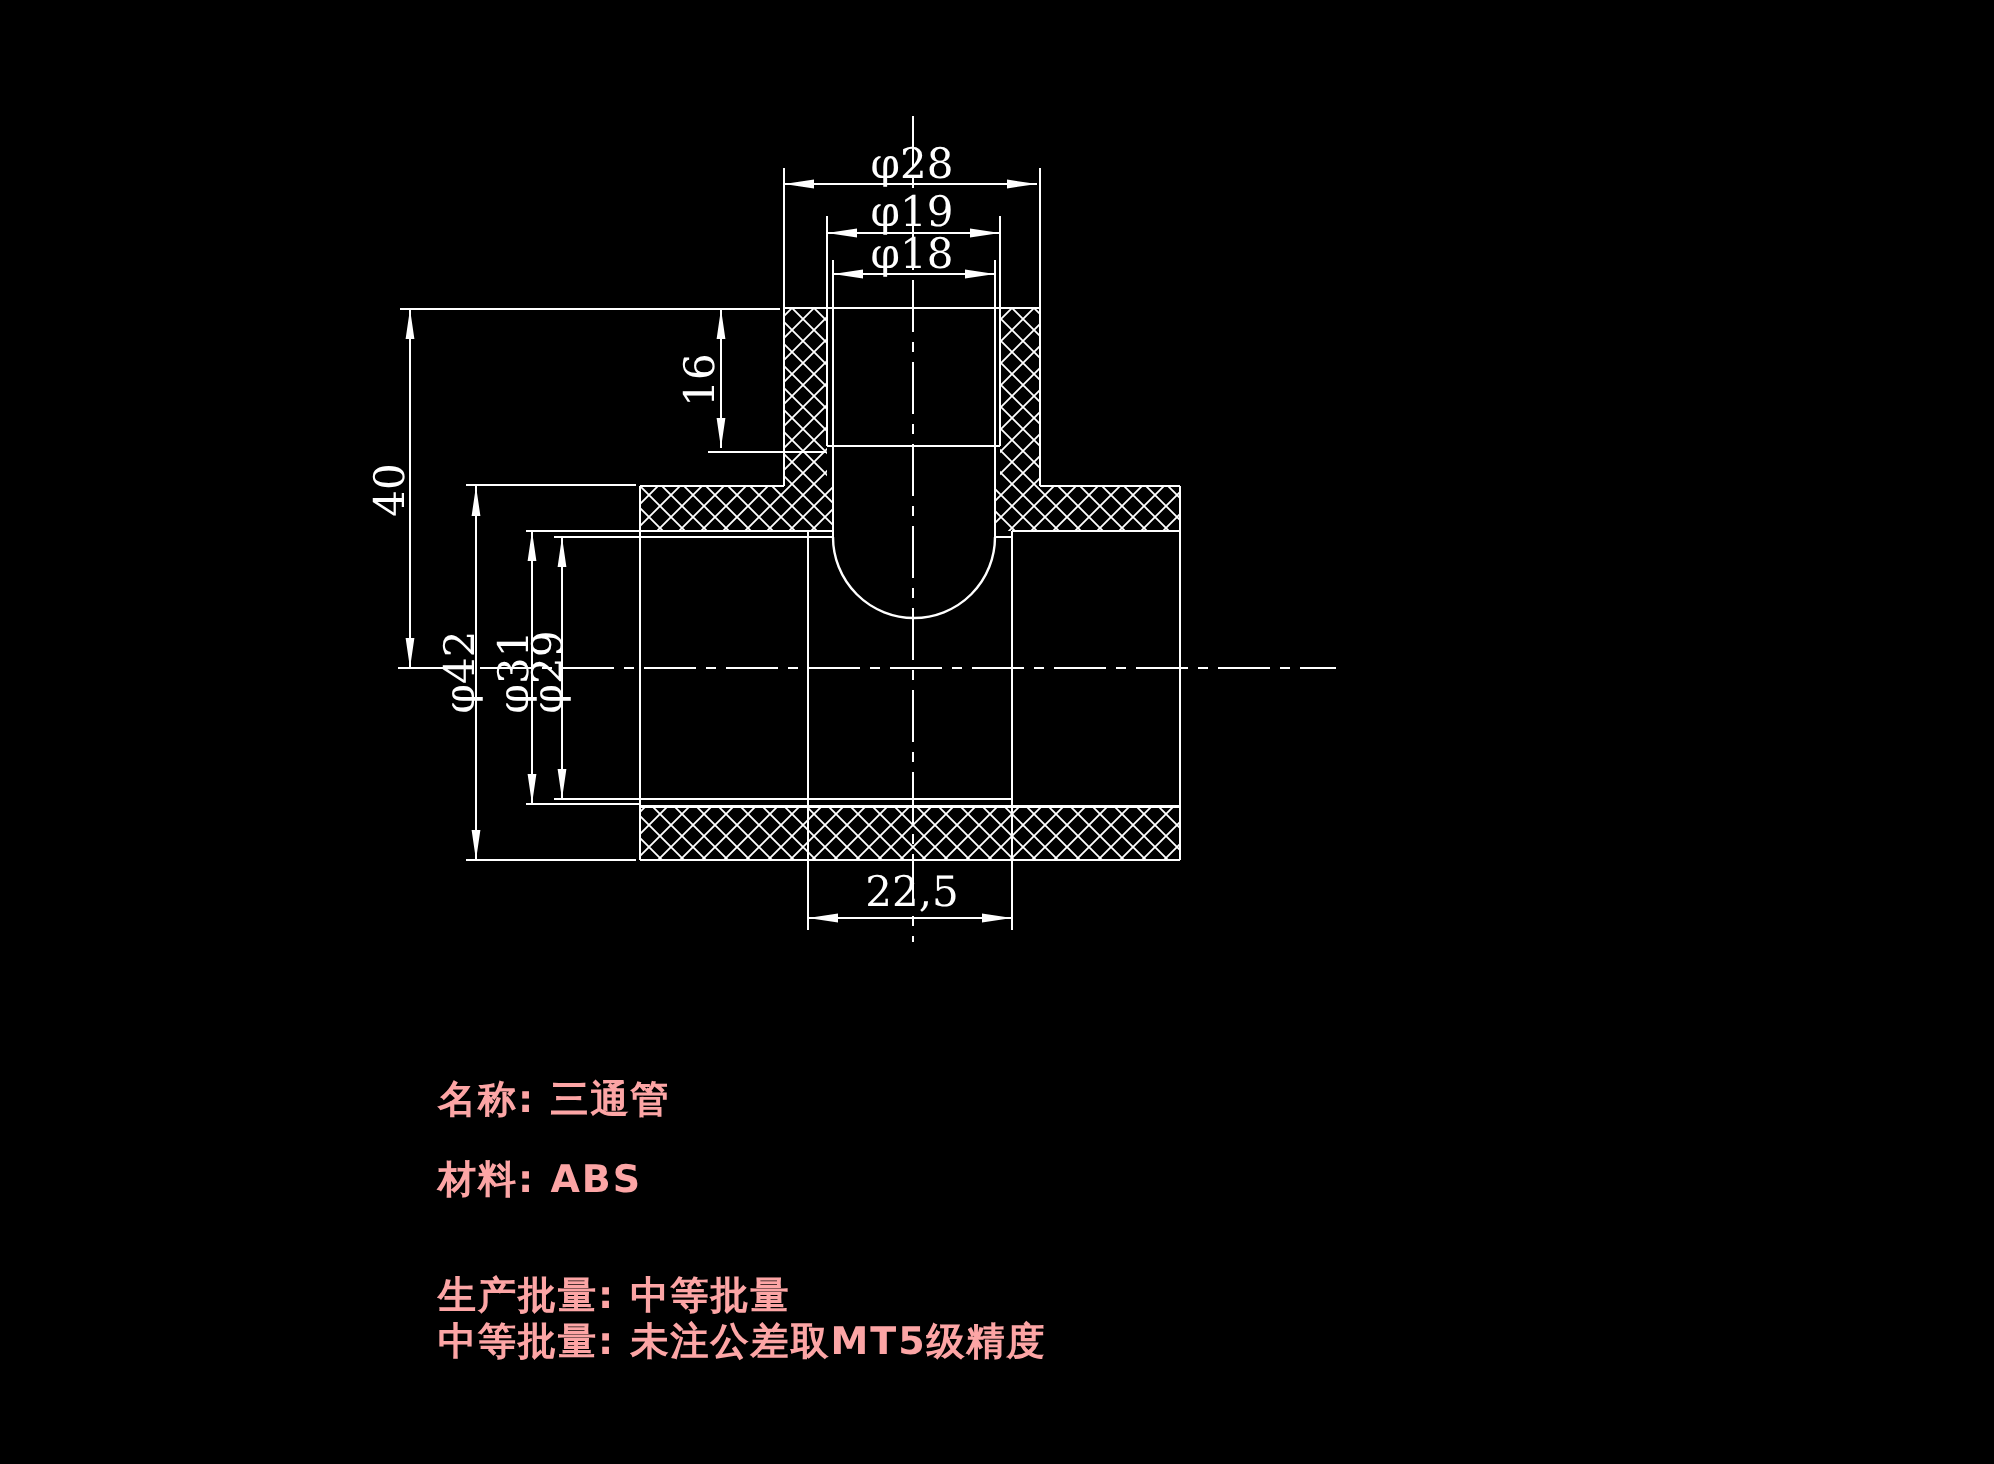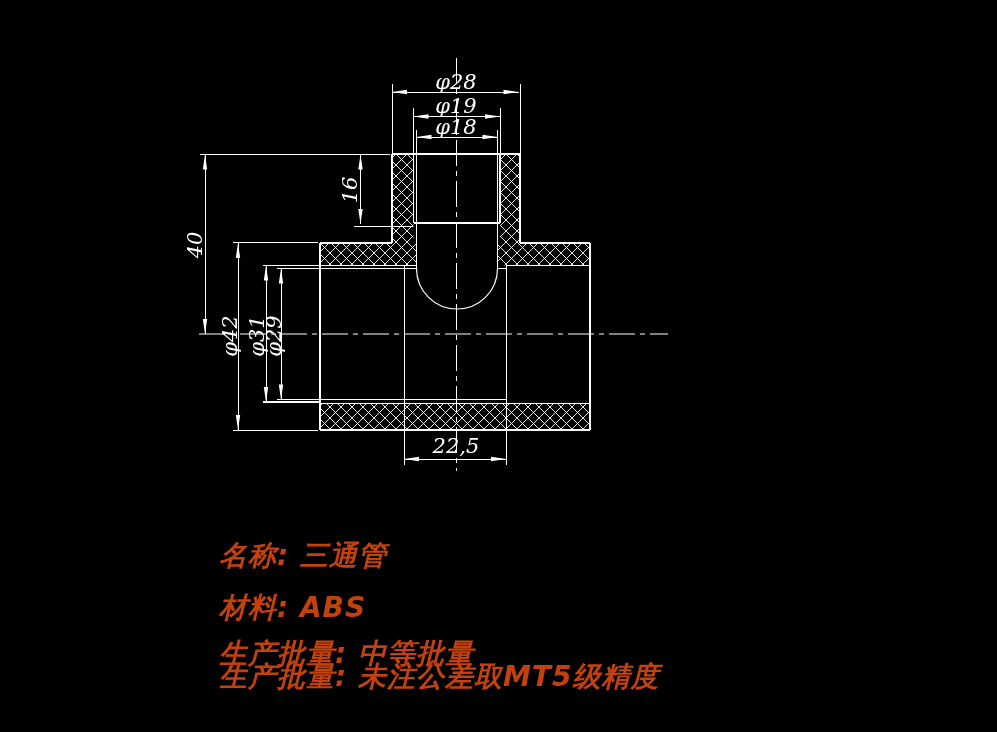--- a/index.html
+++ b/index.html
@@ -1,22 +1,22 @@
 <!DOCTYPE html>
 <html><head>
 <meta charset="utf-8">
 <style>
   html,body{margin:0;padding:0;background:#000;}
   .stage{position:relative;width:850px;height:732px;background:#000;overflow:hidden;
-         font-family:"DejaVu Sans",sans-serif;font-style:italic;}
+         font-family:"DejaVu Sans",sans-serif;}
   svg{position:absolute;left:0;top:0;}
   .dim-text{font-family:"DejaVu Serif","Liberation Serif",serif;font-size:21px;fill:#fff;}
   .notes{position:absolute;left:219px;top:0;width:560px;color:#fff;}
-  .note-line{position:absolute;left:0;white-space:nowrap;font-size:28px;font-weight:600;
-             letter-spacing:1px;font-family:"DejaVu Sans",sans-serif;color:#c2410c;}
+  .note-line{position:absolute;left:0;white-space:nowrap;font-size:19px;font-weight:600;
+             letter-spacing:1px;font-family:"DejaVu Sans",sans-serif;color:#fca5a5;}
 </style>
 </head>
 <body>
 
 <div class="stage">
   <svg width="997" height="732" viewBox="0 0 997 732">
     <defs>
       <pattern id="xh" width="11" height="11" patternUnits="userSpaceOnUse">
         <path d="M0,0 L11,11 M11,0 L0,11" stroke="#ffffff" stroke-width="0.9" fill="none"></path>
       </pattern>
@@ -98,17 +98,17 @@
     <text class="dim-text" x="456" y="453" text-anchor="middle">22,5</text>
     <text class="dim-text" transform="translate(202,245) rotate(-90)" text-anchor="middle">40</text>
     <text class="dim-text" transform="translate(357,190) rotate(-90)" text-anchor="middle">16</text>
     <text class="dim-text" transform="translate(237,336) rotate(-90)" text-anchor="middle">φ42</text>
     <text class="dim-text" transform="translate(264,336) rotate(-90)" text-anchor="middle">φ31</text>
     <text class="dim-text" transform="translate(281,336) rotate(-90)" text-anchor="middle">φ29</text>
   </svg>
 
   <div class="notes">
     <div class="note-line" style="top:537px;">名称: 三通管</div>
-    <div class="note-line" style="top:577px;margin-top:12px;">材料: ABS</div>
+    <div class="note-line" style="top:577px;">材料: ABS</div>
     <div class="note-line" style="top:635px;">生产批量: 中等批量</div>
-    <div class="note-line" style="top:658px;">生产批量: 未注公差取MT5级精度</div>
+    <div class="note-line" style="top:658px;">中等批量: 未注公差取MT5级精度</div>
   </div>
 </div>
 
 </body></html>

